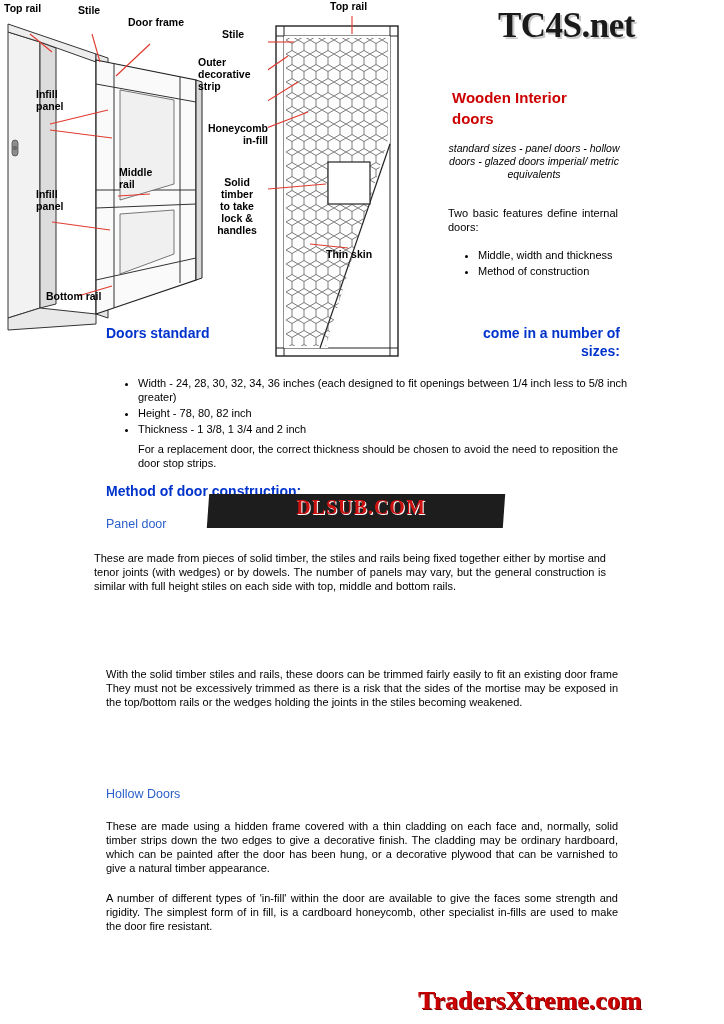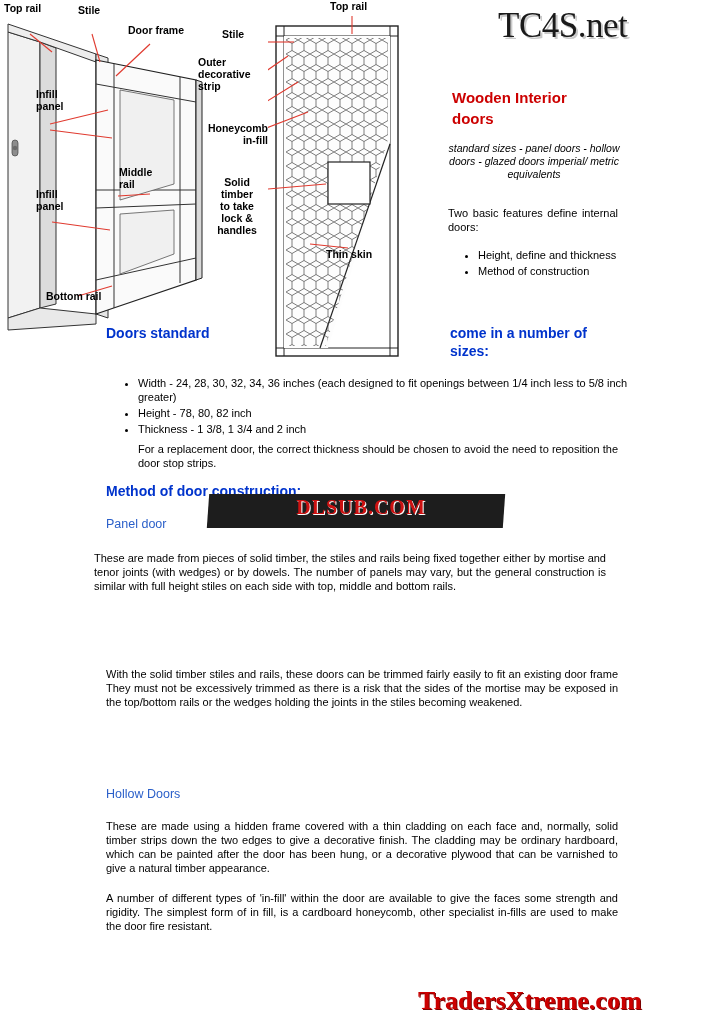--- a/index.html
+++ b/index.html
@@ -21,21 +21,21 @@
     width: 724px;
     height: 1024px;
   }
 
   
   .brand-tc4s {
     position: absolute;
     left: 498px;
     top: 6px;
     font-family: "Liberation Serif", serif;
-    font-weight: normal;
+    font-weight: bold;
     font-size: 35px;
     color: #1a1a1a;
     letter-spacing: -0.5px;
     text-shadow: 2px 2px 0 #c9c9c9;
   }
   .brand-traders {
     position: absolute;
     left: 418px;
     top: 986px;
     font-family: "Liberation Serif", serif;
@@ -179,21 +179,21 @@
       <path d="M50,106 L108,92"></path>
       <path d="M50,112 L112,120"></path>
       <path d="M118,178 L150,176"></path>
       <path d="M52,204 L110,212"></path>
       <path d="M78,278 L112,268"></path>
     </g>
   </svg>
 
   <div class="label" style="left:4px; top:2px;">Top rail</div>
   <div class="label" style="left:78px; top:4px;">Stile</div>
-  <div class="label" style="left:128px; top:24px;">Door frame</div>
+  <div class="label" style="left:128px; top:16px;">Door frame</div>
   <div class="label" style="left:36px; top:88px; width:46px; white-space:pre-line;">Infill
 panel</div>
   <div class="label" style="left:119px; top:166px; width:46px; white-space:pre-line;">Middle
 rail</div>
   <div class="label" style="left:36px; top:188px; width:46px; white-space:pre-line;">Infill
 panel</div>
   <div class="label" style="left:46px; top:290px;">Bottom rail</div>
 
   <svg class="doorfig" width="190" height="360" viewBox="0 0 190 360" style="left:268px; top:12px;">
 
@@ -252,26 +252,26 @@
   <div class="label" style="left:326px; top:248px;">Thin skin</div>
 
   <div class="h-red" style="left:452px; top:88px; width:162px;">Wooden Interior</div>
   <div class="h-red" style="left:452px; top:109px; width:162px;">doors</div>
 
   <div class="italic-note" style="left:448px; top:142px; width:172px;">standard sizes - panel doors - hollow doors - glazed doors imperial/ metric equivalents</div>
 
   <div class="body-text" style="left:448px; top:206px; width:170px;">Two basic features define internal doors:</div>
 
   <ul class="bullets" style="position:absolute; left:462px; top:248px; width:158px; font-size:11px; line-height:14px;">
-    <li>Height, define and thickness</li>
+    <li>Middle, width and thickness</li>
     <li>Method of construction</li>
   </ul>
 
   <div class="blue-head" style="left:106px; top:324px; width:120px;">Doors standard</div>
-  <div class="blue-head" style="left:450px; top:324px; width:170px; text-align:left;">come in a number of sizes:</div>
+  <div class="blue-head" style="left:450px; top:324px; width:170px; text-align:right;">come in a number of sizes:</div>
 
   <ul class="bullets" style="position:absolute; left:122px; top:376px; width:496px; font-size:11px; line-height:14px;">
     <li>Width - 24, 28, 30, 32, 34, 36 inches (each designed to fit openings between 1/4 inch less to 5/8 inch greater)</li>
     <li>Height - 78, 80, 82 inch</li>
     <li>Thickness - 1 3/8, 1 3/4 and 2 inch</li>
   </ul>
   <div class="body-text" style="left:138px; top:442px; width:480px;">For a replacement door, the correct thickness should be chosen to avoid the need to reposition the door stop strips.</div>
 
   <div class="blue-head" style="left:106px; top:482px; width:320px;">Method of door construction:</div>
 

